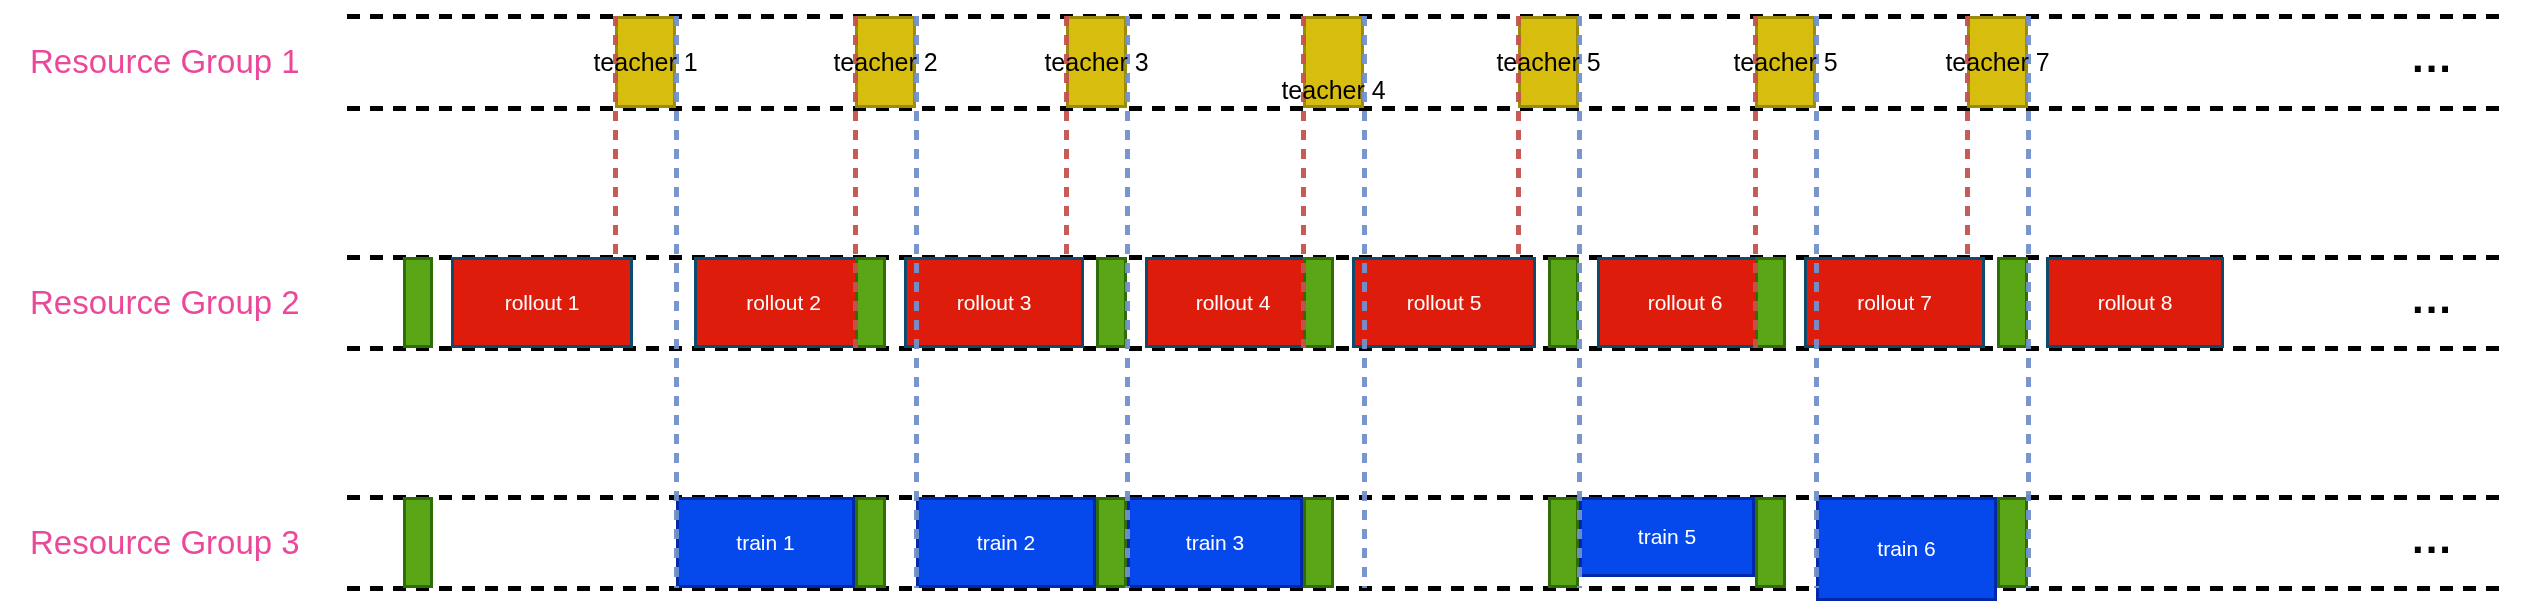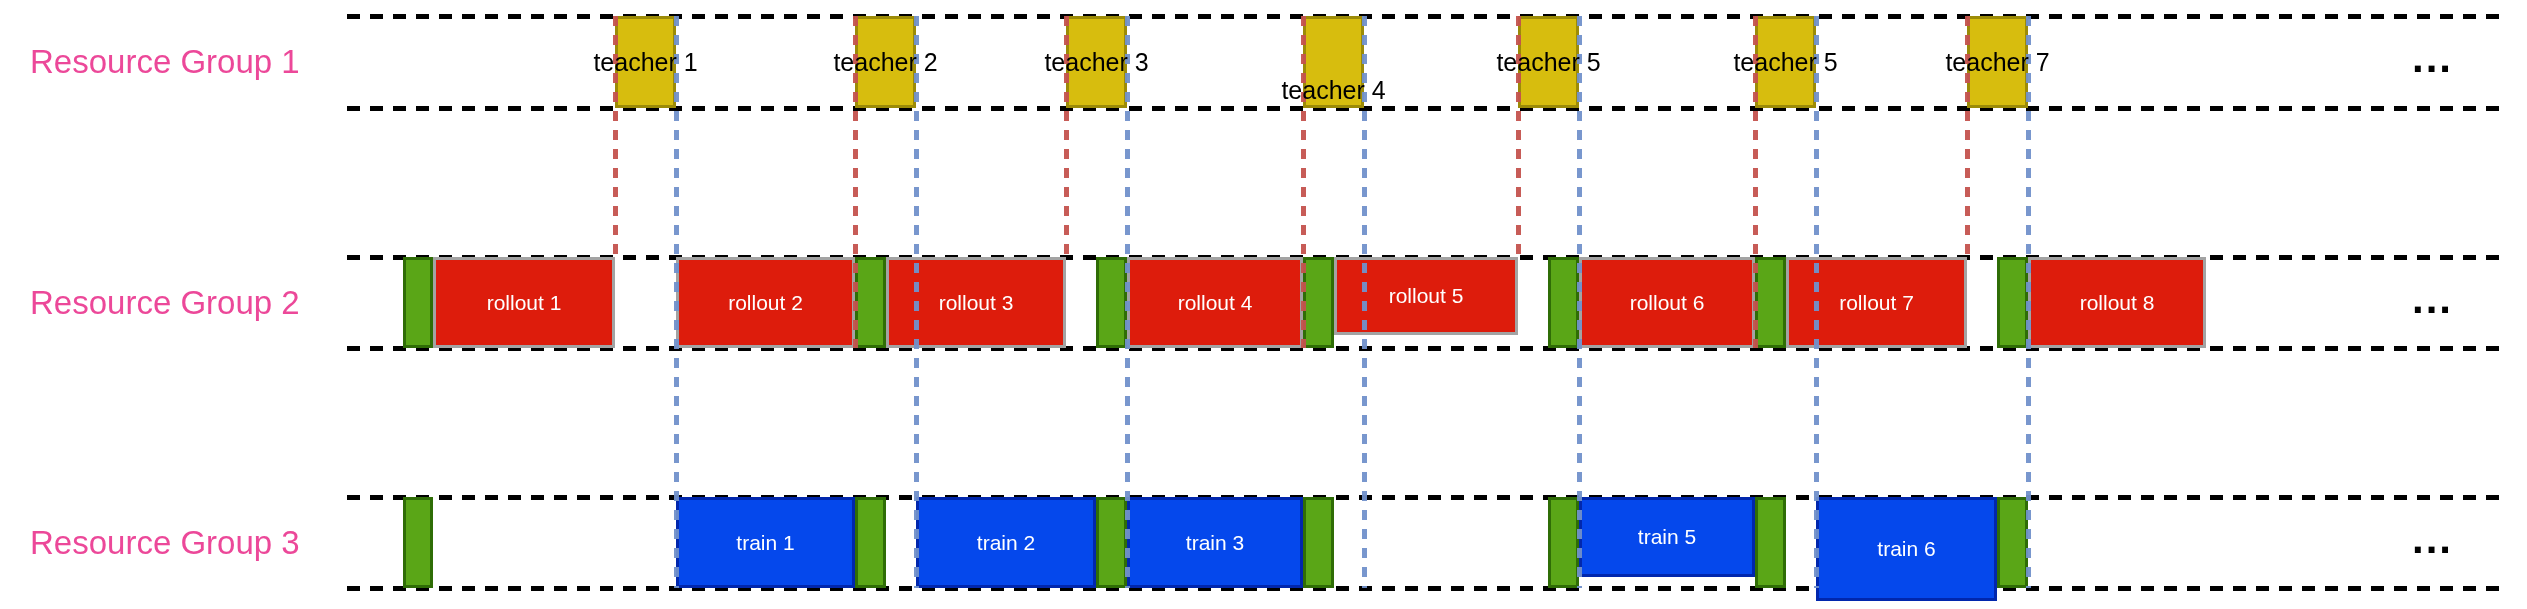--- a/index.html
+++ b/index.html
@@ -10,21 +10,21 @@
 romance    background:transparent;}
   .band-line{background:repeating-linear-gradient(to right,#000 0 13px,transparent 13px 23px);}
   .row-label{position:absolute;left:30px;color:#ec4899;font-size:33px;letter-spacing:0px;
              white-space:nowrap;z-index:5;transform:translateY(-50%);}
   .ellipsis{position:absolute;color:#000;font-size:42px;font-weight:bold;z-index:5;
             transform:translateY(-58%);letter-spacing:2px;}
   .block{position:absolute;box-sizing:border-box;z-index:10;display:flex;
          align-items:center;justify-content:center;}
   .block .blabel{color:#fff;font-size:21px;white-space:nowrap;z-index:30;}
   .teacher{background:#d7bd0e;border:3px solid #9c8b07;}
-  .rollout{background:#dd1c0c;border:3px solid #a3a3a3;}
+  .rollout{background:#dd1c0c;border:3px solid #0c4a6e;margin-left:18px;}
   .train{background:#0548ec;border:3px solid #0127ad;}
   .sync{background:#5aa617;border:3px solid #2f6d06;}
   .teacher-label{position:absolute;color:#000;font-size:25px;white-space:nowrap;
                  z-index:30;transform:translate(-50%,-50%);}
   .connector{position:absolute;width:5px;z-index:20;opacity:0.95;}
   .connector.red{background:repeating-linear-gradient(to bottom,#c4534e 0 10px,transparent 10px 19px);}
   .connector.blue{background:repeating-linear-gradient(to bottom,#7191cb 0 10px,transparent 10px 19px);}
 </style>
 </head>
 <body>
@@ -61,21 +61,21 @@
     </div>
     <div class="block sync" style="left: 855px; top: 257px; width: 31px; height: 91px;"></div>
     <div class="block rollout" style="left: 886px; top: 257px; width: 180px; height: 91px;">
       <span class="blabel">rollout 3</span>
     </div>
     <div class="block sync" style="left: 1096px; top: 257px; width: 31px; height: 91px;"></div>
     <div class="block rollout" style="left: 1127px; top: 257px; width: 176px; height: 91px;">
       <span class="blabel">rollout 4</span>
     </div>
     <div class="block sync" style="left: 1303px; top: 257px; width: 31px; height: 91px;"></div>
-    <div class="block rollout" style="left: 1334px; top: 257px; width: 184px; height: 78px;">
+    <div class="block rollout" style="left: 1334px; top: 257px; width: 184px; height: 91px;">
       <span class="blabel">rollout 5</span>
     </div>
     <div class="block sync" style="left: 1548px; top: 257px; width: 31px; height: 91px;"></div>
     <div class="block rollout" style="left: 1579px; top: 257px; width: 176px; height: 91px;">
       <span class="blabel">rollout 6</span>
     </div>
     <div class="block sync" style="left: 1755px; top: 257px; width: 31px; height: 91px;"></div>
     <div class="block rollout" style="left: 1786px; top: 257px; width: 181px; height: 91px;">
       <span class="blabel">rollout 7</span>
     </div>

